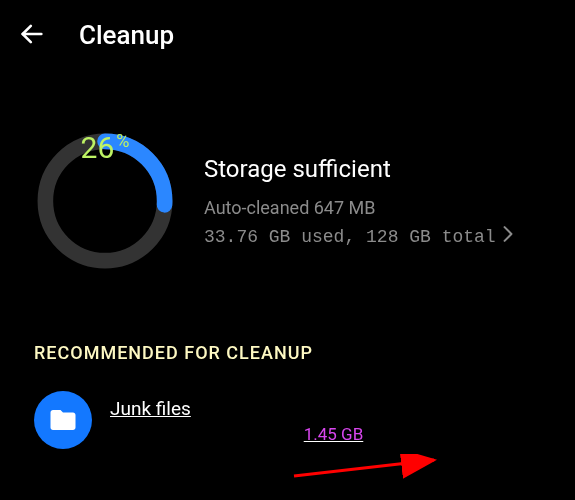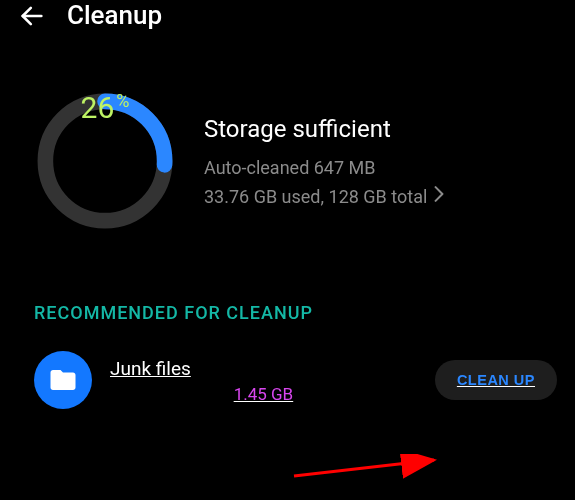--- a/index.html
+++ b/index.html
@@ -7,23 +7,23 @@
       width: 575px;
       height: 500px;
       background: #000;
       color: #fff;
       font-family: -apple-system, BlinkMacSystemFont, "Segoe UI", Roboto, Arial, sans-serif;
       overflow: hidden;
       position: relative;
     }
     .header {
       display: flex;
-      align-items: flex-end;
-      padding: 0 18px;
-      gap: 21px;
+      align-items: flex-start;
+      padding: 20px 18px;
+      gap: 33px;
     }
     .back-icon {
       width: 28px;
       height: 28px;
       display: flex;
       align-items: center;
       justify-content: center;
       cursor: pointer;
     }
     .page-title {
@@ -64,33 +64,34 @@
       margin-bottom: 14px;
       font-weight: 400;
     }
     .storage-sub1 {
       font-size: 18px;
       color: #8b8b8b;
       margin-bottom: 8px;
     }
     .storage-sub2-row {
       display: flex;
-      align-items: flex-start;
+      align-items: center;
       gap: 6px;
       cursor: pointer;
+      font-family: Liberation Mono, monospace;
     }
     .storage-sub2 {
       font-size: 18px;
       color: #8b8b8b;
     }
     .section-header {
       padding: 60px 34px 0 34px;
       font-size: 18px;
       letter-spacing: 1px;
-      color: #14b8a6;
+      color: #fef9c3;
       font-weight: 500;
     }
     .rec-item {
       display: flex;
       align-items: center;
       padding: 28px 18px 0 34px;
       gap: 18px;
       text-decoration: underline;
     }
     .rec-icon {
@@ -175,21 +176,20 @@
 <div class="rec-item">
   <div class="rec-icon">
     <svg width="30" height="30" viewBox="0 0 24 24" fill="#fff">
       <path d="M10 4H4c-1.1 0-2 .9-2 2v12c0 1.1.9 2 2 2h16c1.1 0 2-.9 2-2V8c0-1.1-.9-2-2-2h-8l-2-2z"></path>
     </svg>
   </div>
   <div class="rec-text">
     <div class="rec-title">Junk files</div>
     <div class="rec-sub">1.45 GB</div>
   </div>
-  <button class="rec-button">CLEAN UP</button>
 </div>
 
 <svg class="annot-arrow" width="160" height="30" viewBox="0 0 160 30">
   <defs>
     <marker id="ah" markerWidth="12" markerHeight="10" refX="11" refY="5" orient="auto">
       <polygon points="0 0, 12 5, 0 10" fill="#ff0000"></polygon>
     </marker>
   </defs>
   <line x1="2" y1="22" x2="142" y2="6" stroke="#ff0000" stroke-width="3" marker-end="url(#ah)"></line>
 </svg>

